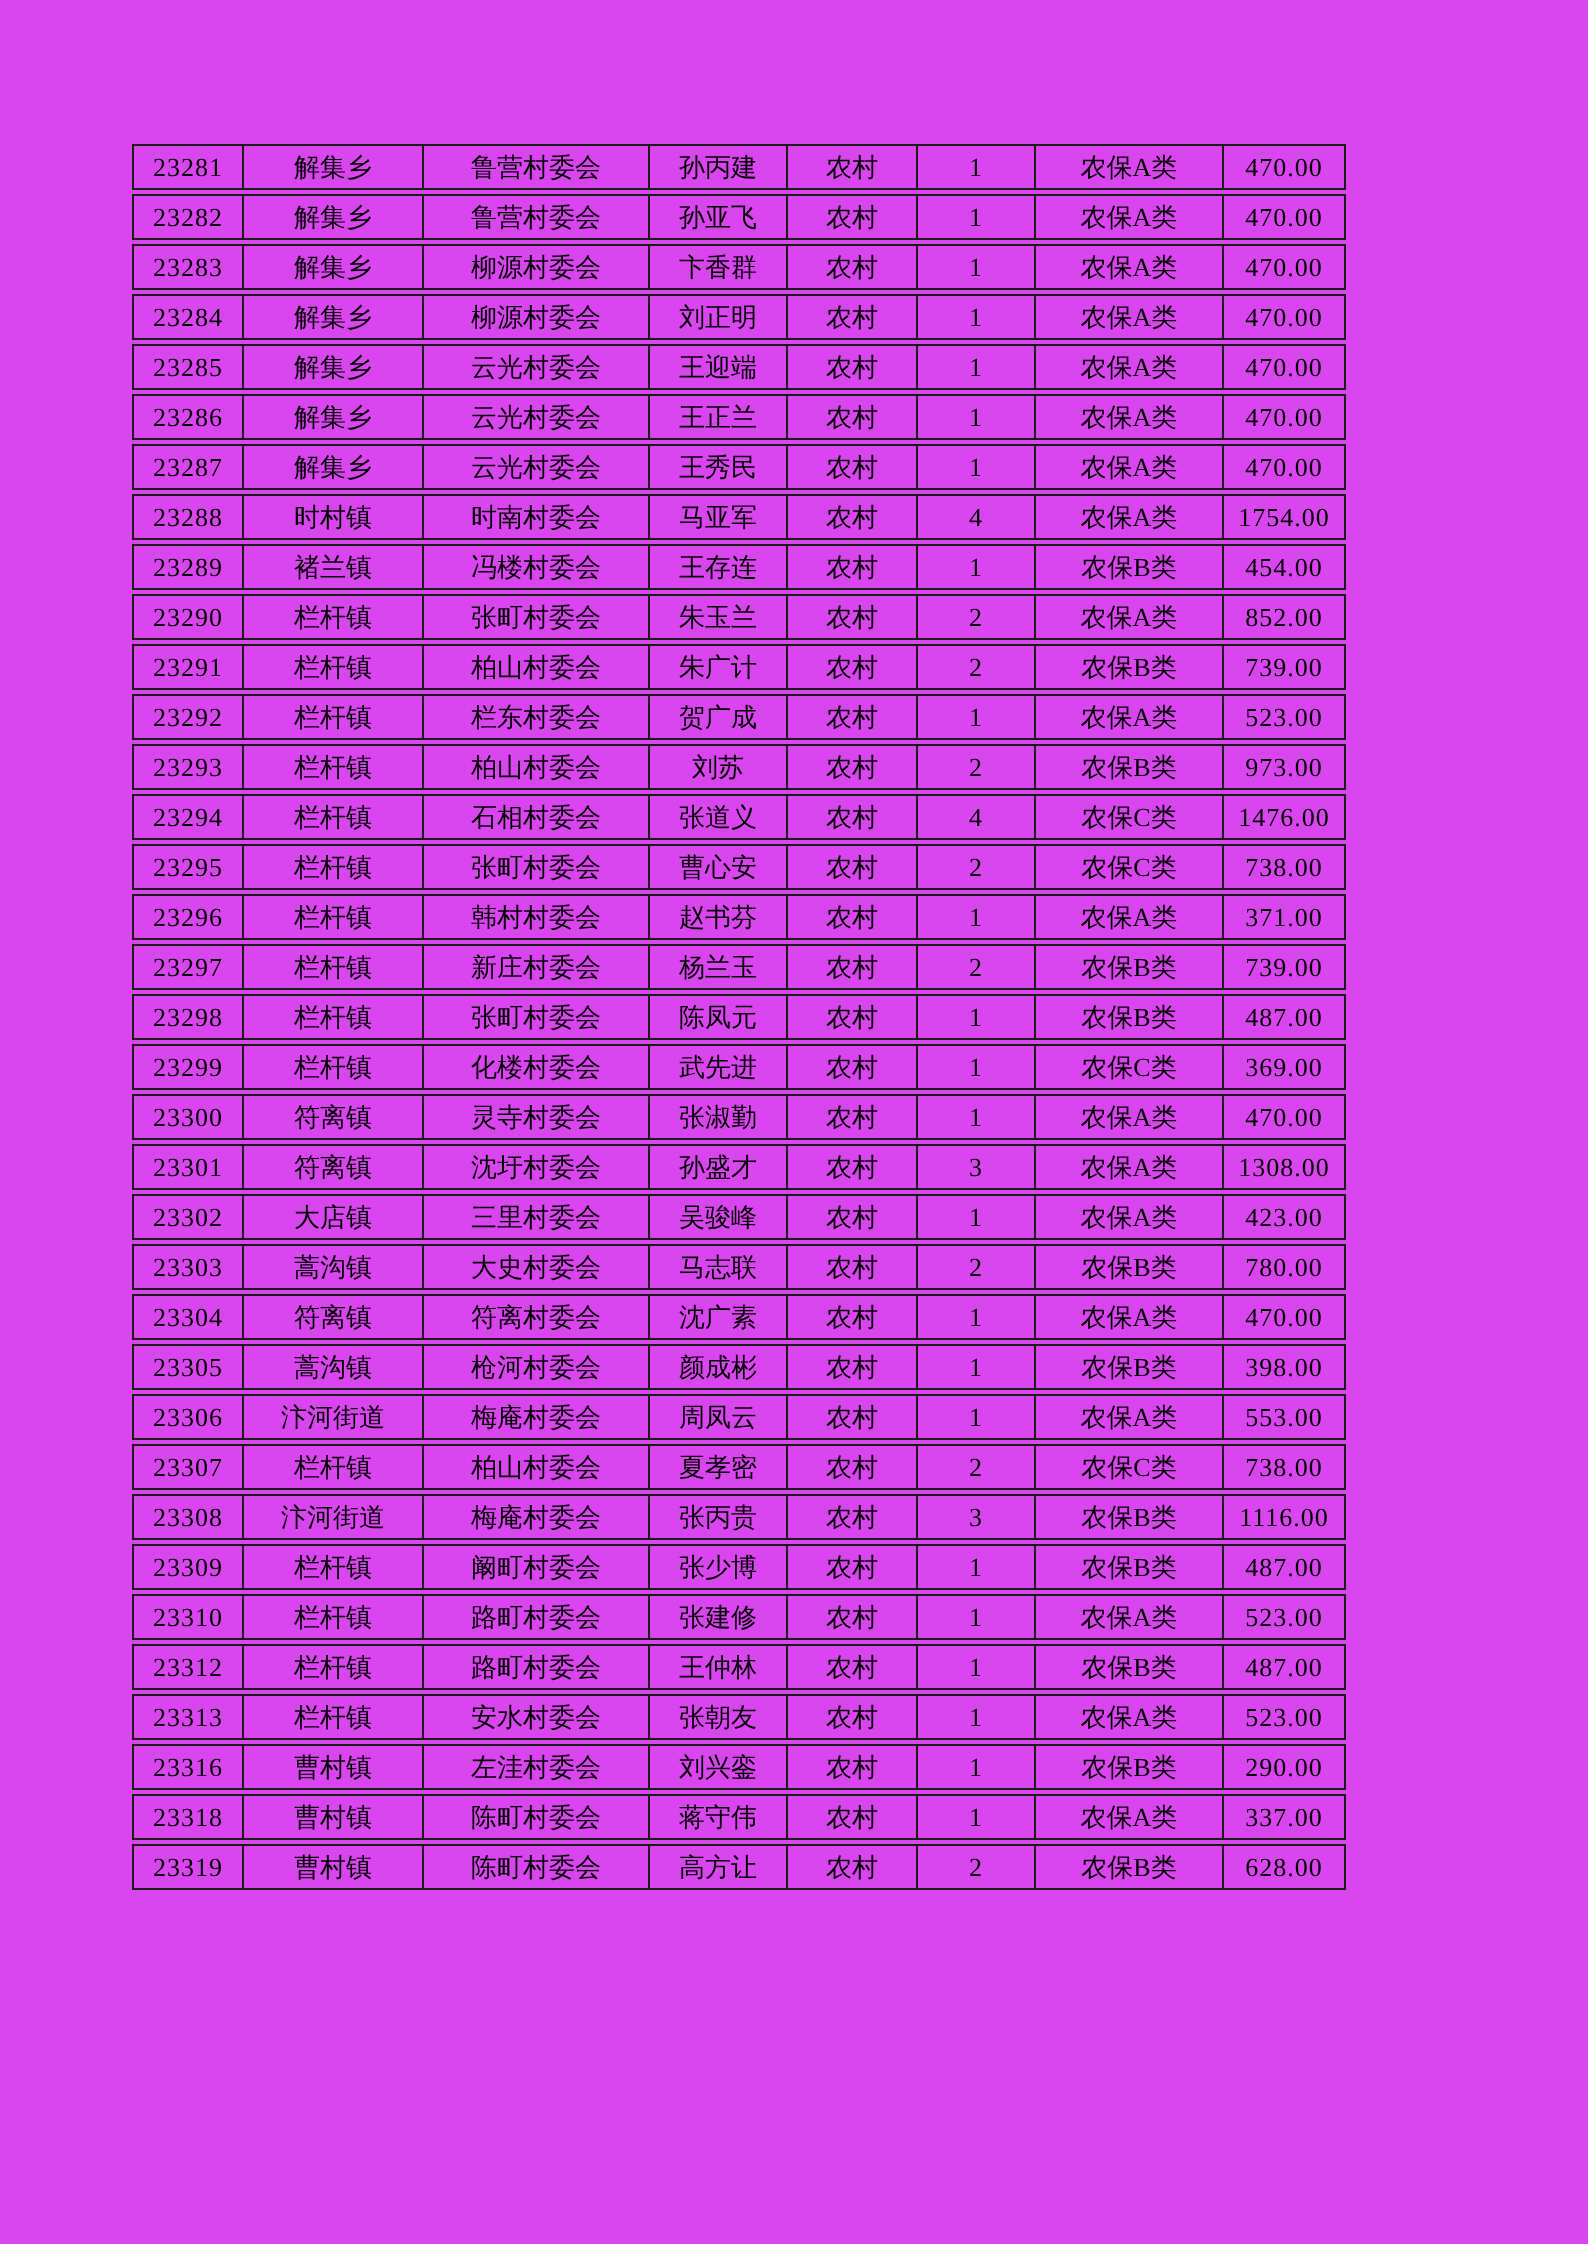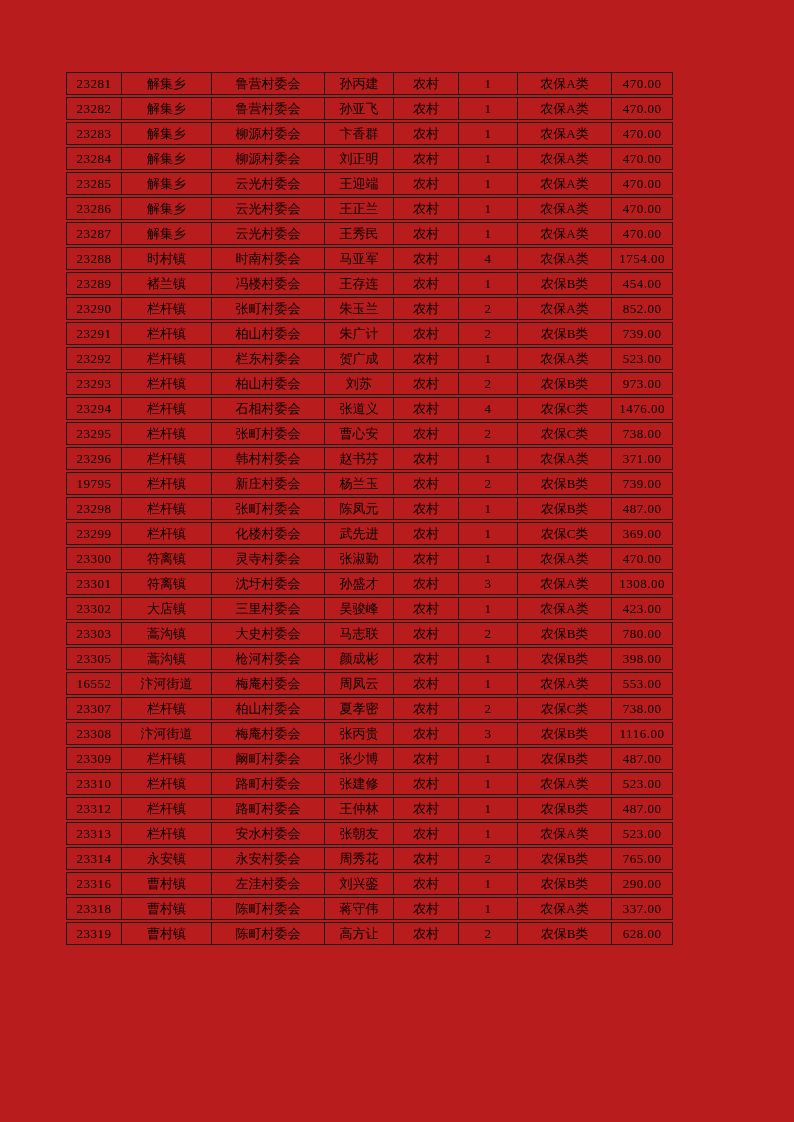--- a/index.html
+++ b/index.html
@@ -8,21 +8,21 @@
     height: 1122px;
     background: #ffffff;
     font-family: "Liberation Serif", "DejaVu Serif", serif;
     color: #000000;
     overflow: hidden;
   }
   .page {
     position: relative;
     width: 794px;
     height: 1122px;
-    background: #b91c1c;
+    background: #d946ef;
   }
   table.roster {
     position: absolute;
     left: 66px;
     top: 70px;
     width: 607px;
     border-collapse: separate;
     border-spacing: 0 2px;
     table-layout: fixed;
   }
@@ -215,21 +215,21 @@
           <td class="num">23296</td>
           <td>栏杆镇</td>
           <td>韩村村委会</td>
           <td>赵书芬</td>
           <td>农村</td>
           <td class="num">1</td>
           <td>农保A类</td>
           <td class="amount">371.00</td>
         </tr>
         <tr>
-          <td class="num">19795</td>
+          <td class="num">23297</td>
           <td>栏杆镇</td>
           <td>新庄村委会</td>
           <td>杨兰玉</td>
           <td>农村</td>
           <td class="num">2</td>
           <td>农保B类</td>
           <td class="amount">739.00</td>
         </tr>
         <tr>
           <td class="num">23298</td>
@@ -285,31 +285,41 @@
           <td class="num">23303</td>
           <td>蒿沟镇</td>
           <td>大史村委会</td>
           <td>马志联</td>
           <td>农村</td>
           <td class="num">2</td>
           <td>农保B类</td>
           <td class="amount">780.00</td>
         </tr>
         <tr>
+          <td class="num">23304</td>
+          <td>符离镇</td>
+          <td>符离村委会</td>
+          <td>沈广素</td>
+          <td>农村</td>
+          <td class="num">1</td>
+          <td>农保A类</td>
+          <td class="amount">470.00</td>
+        </tr>
+        <tr>
           <td class="num">23305</td>
           <td>蒿沟镇</td>
           <td>枪河村委会</td>
           <td>颜成彬</td>
           <td>农村</td>
           <td class="num">1</td>
           <td>农保B类</td>
           <td class="amount">398.00</td>
         </tr>
         <tr>
-          <td class="num">16552</td>
+          <td class="num">23306</td>
           <td>汴河街道</td>
           <td>梅庵村委会</td>
           <td>周凤云</td>
           <td>农村</td>
           <td class="num">1</td>
           <td>农保A类</td>
           <td class="amount">553.00</td>
         </tr>
         <tr>
           <td class="num">23307</td>
@@ -363,30 +373,20 @@
         </tr>
         <tr>
           <td class="num">23313</td>
           <td>栏杆镇</td>
           <td>安水村委会</td>
           <td>张朝友</td>
           <td>农村</td>
           <td class="num">1</td>
           <td>农保A类</td>
           <td class="amount">523.00</td>
-        </tr>
-        <tr>
-          <td class="num">23314</td>
-          <td>永安镇</td>
-          <td>永安村委会</td>
-          <td>周秀花</td>
-          <td>农村</td>
-          <td class="num">2</td>
-          <td>农保B类</td>
-          <td class="amount">765.00</td>
         </tr>
         <tr>
           <td class="num">23316</td>
           <td>曹村镇</td>
           <td>左洼村委会</td>
           <td>刘兴銮</td>
           <td>农村</td>
           <td class="num">1</td>
           <td>农保B类</td>
           <td class="amount">290.00</td>

